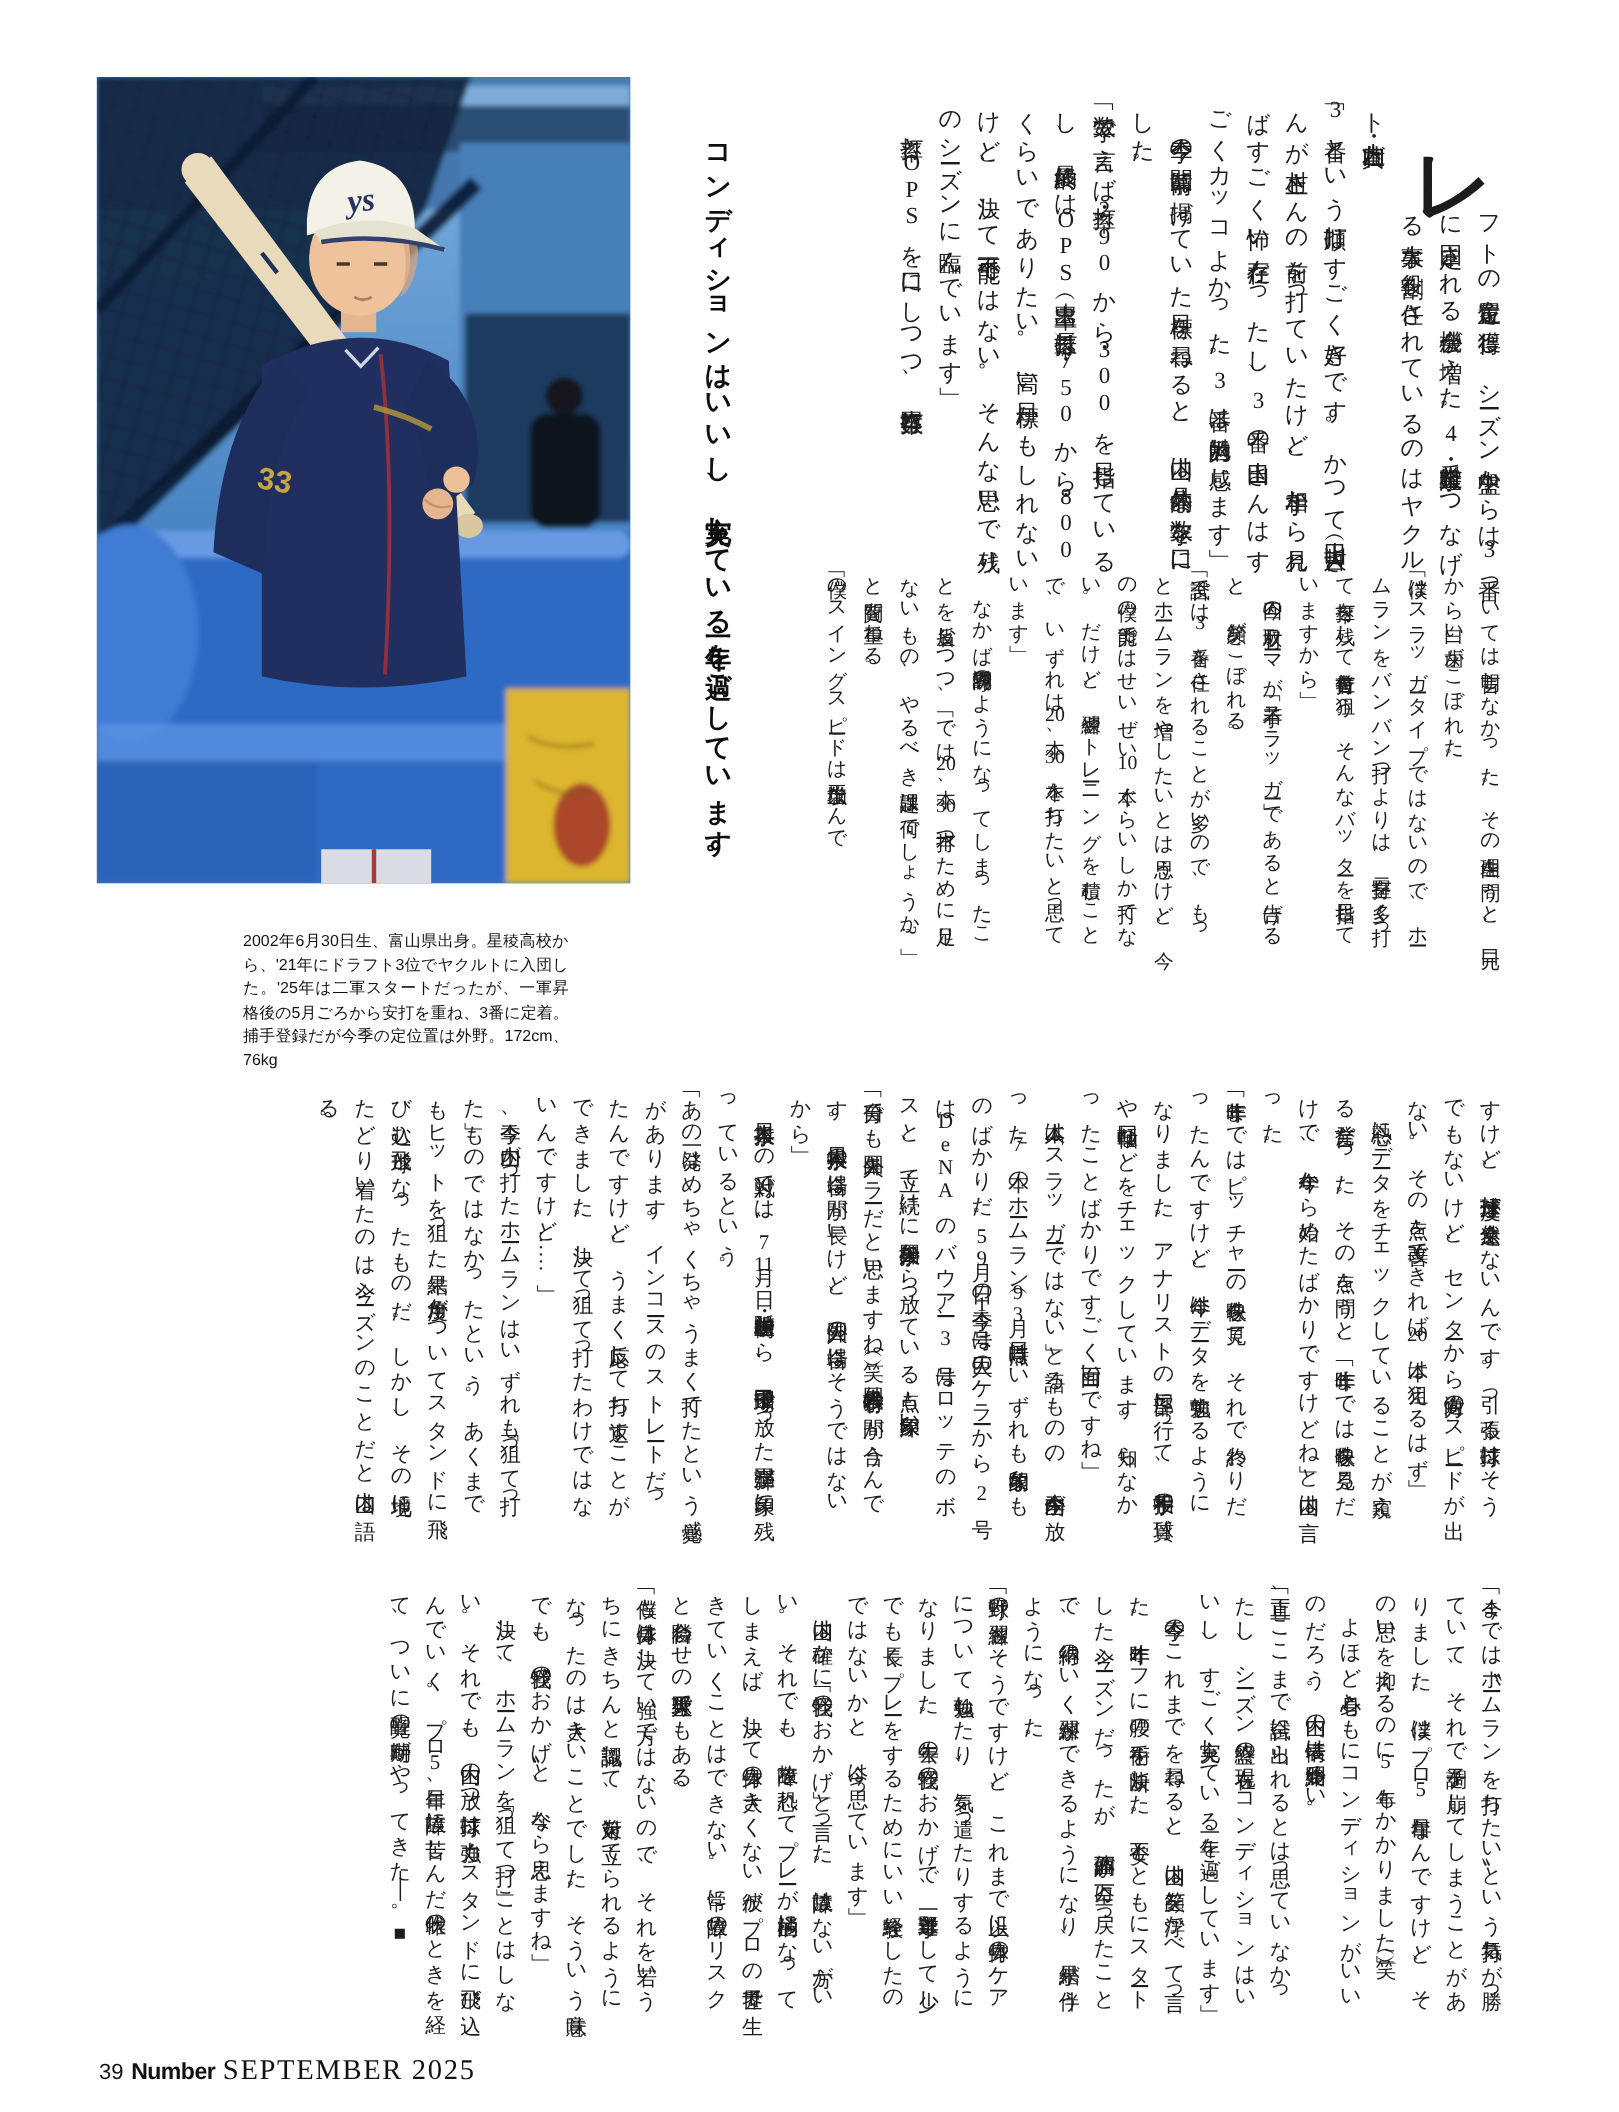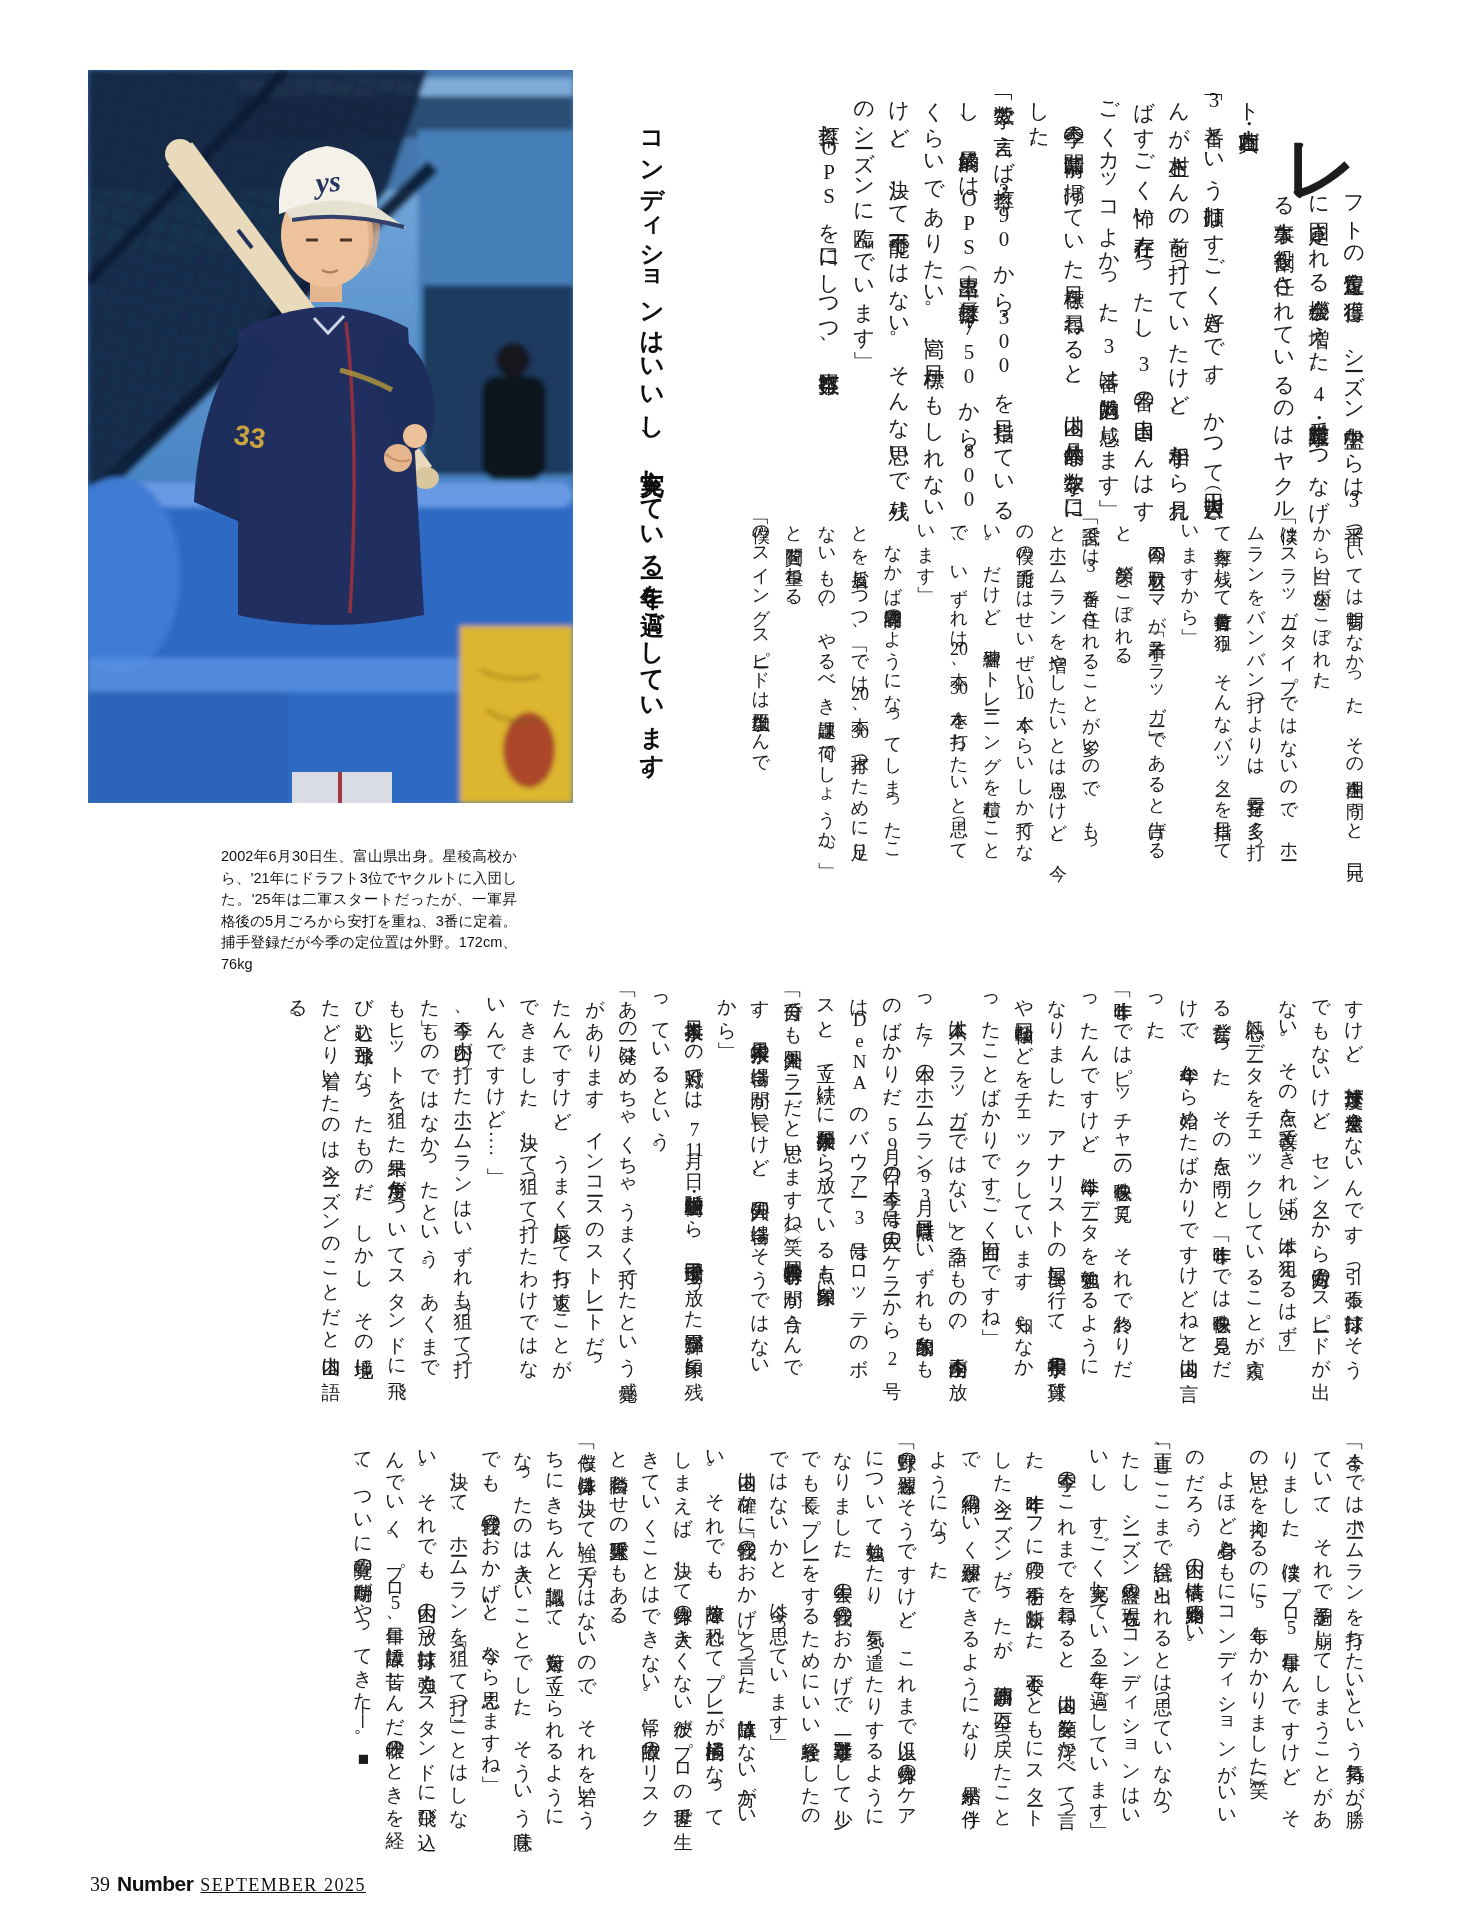--- a/index.html
+++ b/index.html
@@ -26,23 +26,23 @@
             font-size:24px;letter-spacing:0.8px;color:#0e0e0e;}
 
   #photo{position:absolute;left:88px;top:70px;width:485px;height:733px;overflow:hidden;background:#3c79bd;}
   #photo svg{display:block;}
 
   #caption{position:absolute;left:184px;top:846px;width:296px;
            font-family:"Liberation Sans","DejaVu Sans",sans-serif;
            font-size:14.5px;line-height:21.6px;color:#111;text-align:justify;margin-left:37px;}
 
   #footer{position:absolute;left:90px;top:1845px;display:flex;align-items:baseline;gap:7px;color:#111;}
-  #footer .pnum{font-family:Liberation Serif, serif;font-size:20px;}
+  #footer .pnum{font-family:Liberation Sans, sans-serif;font-size:20px;}
   #footer .mag{font-family:"Liberation Sans","DejaVu Sans",sans-serif;font-weight:900;font-size:21px;letter-spacing:-0.5px;margin-top:27px;}
-  #footer .issue{font-family:"Liberation Serif","DejaVu Serif",serif;font-size:18px;letter-spacing:1.5px;text-decoration:underline;}
+  #footer .issue{font-family:"Liberation Serif","DejaVu Serif",serif;font-size:26px;letter-spacing:1.5px;}
 </style>
 </head>
 <body>
 
 <div id="page">
 
   <div id="photo">
     <svg width="485" height="733" viewBox="0 0 485 733">
       <defs>
         <linearGradient id="bgg" x1="0" y1="0" x2="0" y2="1">

